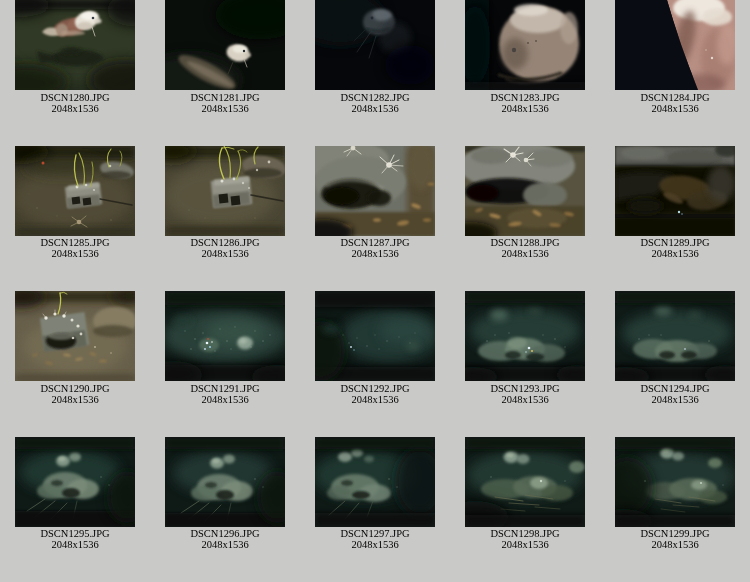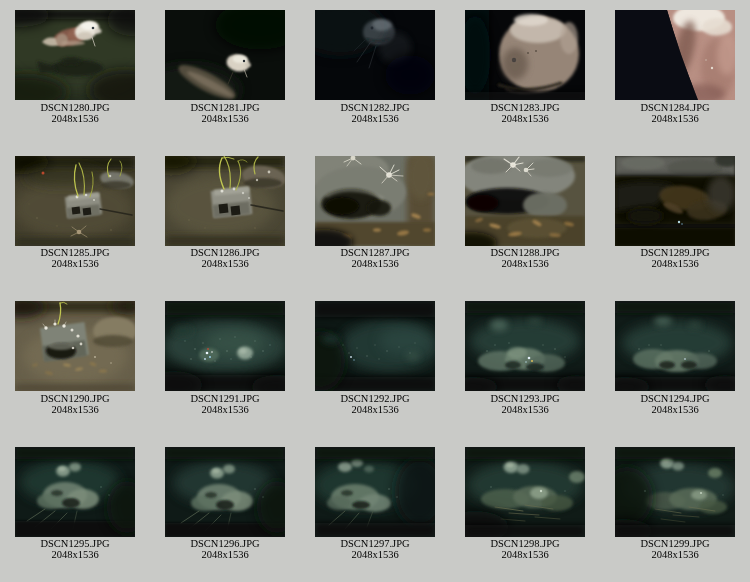--- a/index.html
+++ b/index.html
@@ -9,21 +9,21 @@
     font-family:"Liberation Serif", serif;
   }
   .grid{
     display:grid;
     grid-template-columns:repeat(5,150px);
     grid-auto-rows:145.5px;
     width:750px;
   }
   .cell{
     box-sizing:border-box;
-    padding-top:10px;
+    padding-top:0;
     text-align:center;
     margin:0;
   }
   .thumb{
     width:120px;height:90px;
     margin:0 auto;
     background:#000;
     cursor:pointer;
   }
   .thumb svg{display:block;width:100%;height:100%}

